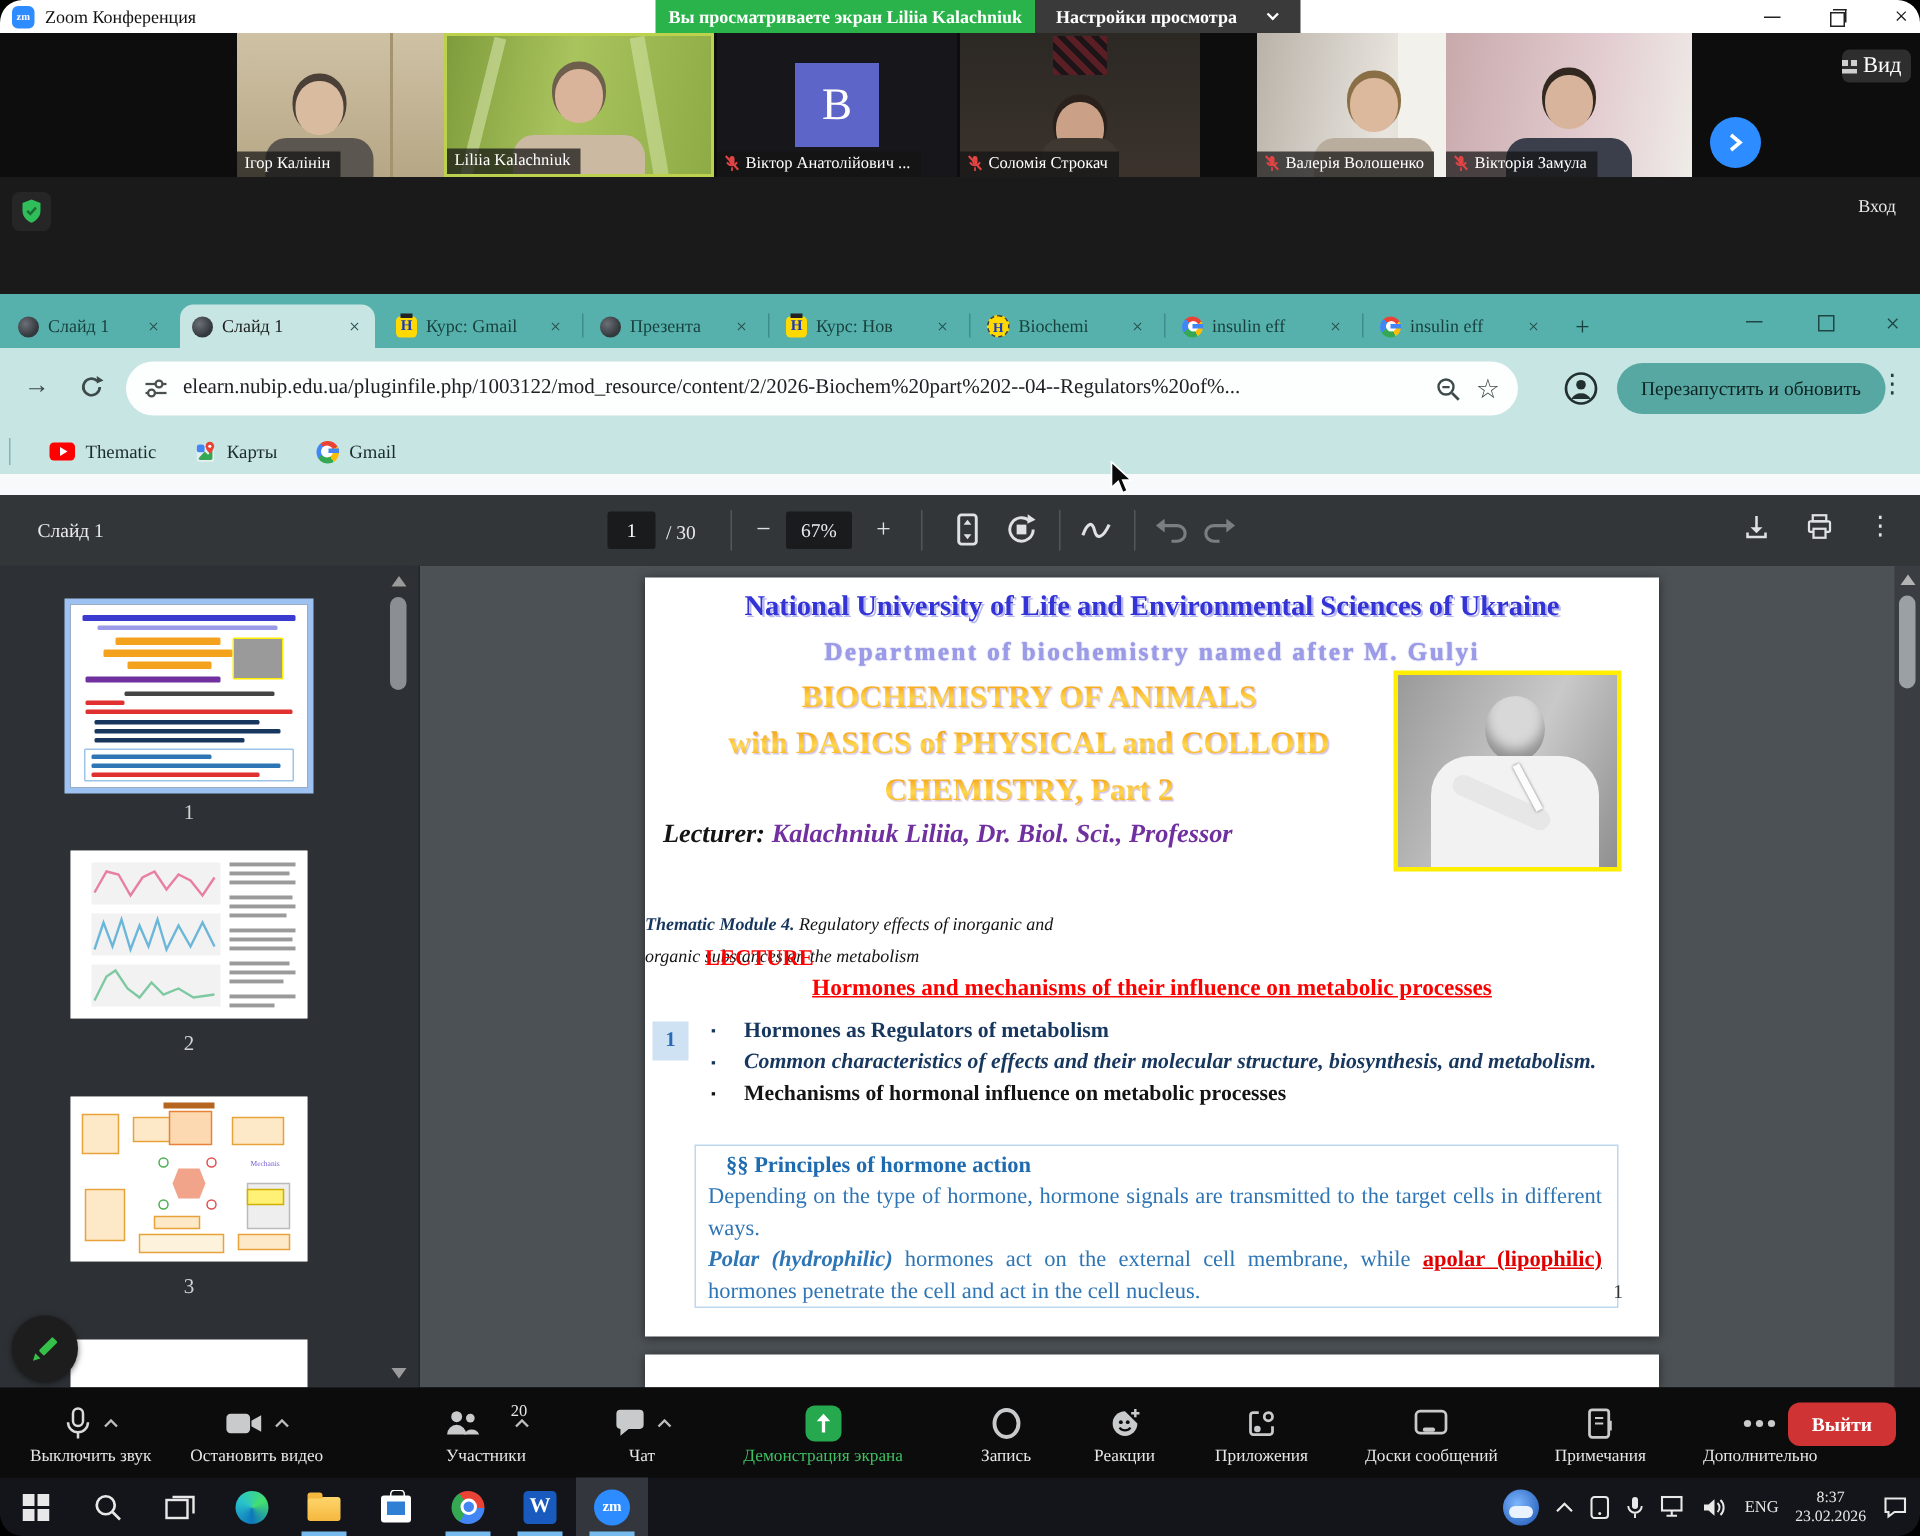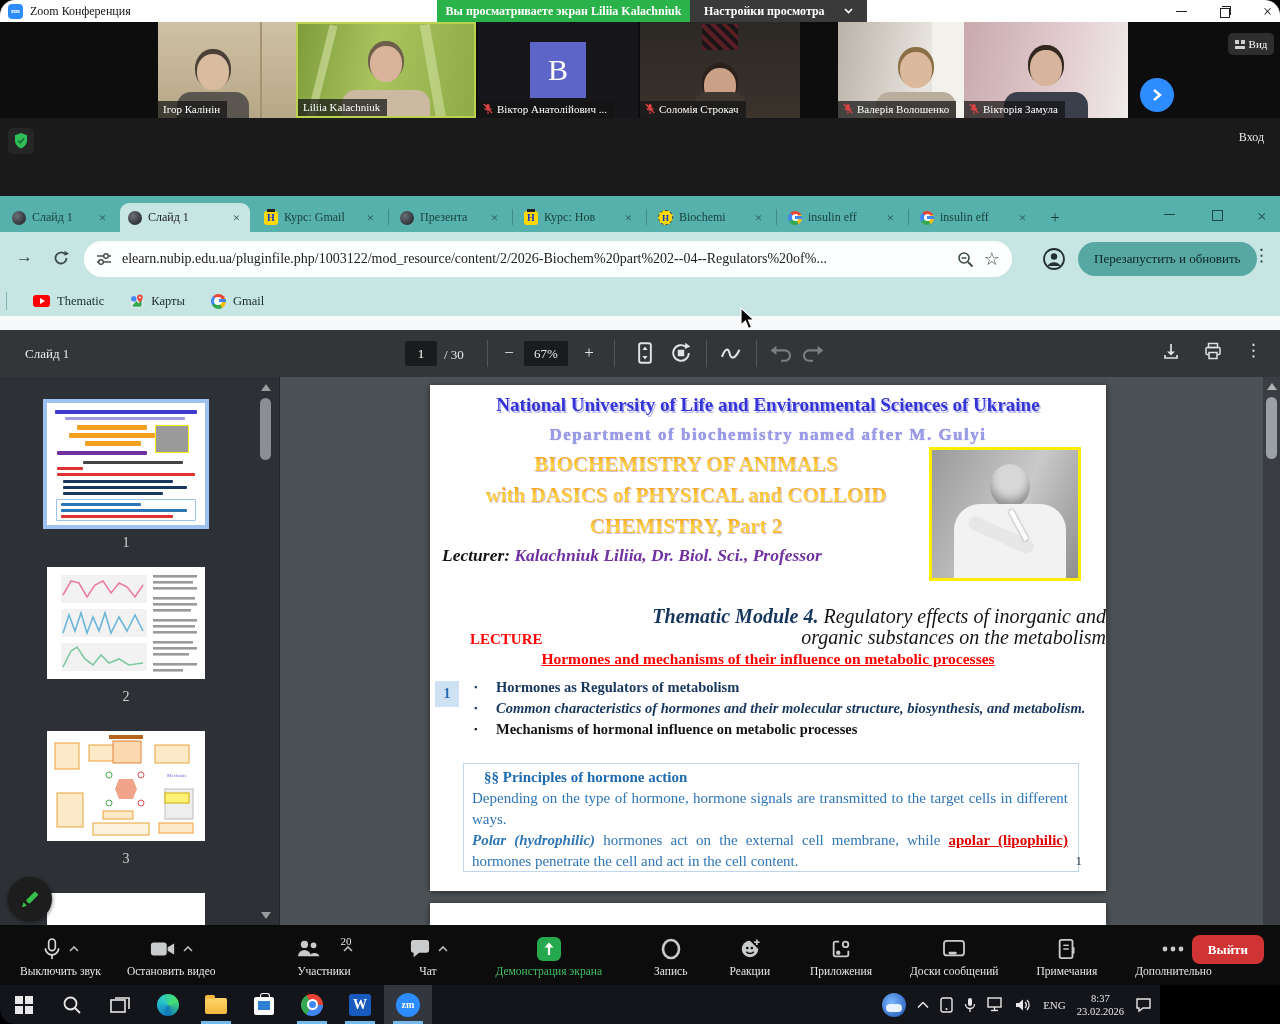--- a/index.html
+++ b/index.html
@@ -37,21 +37,21 @@
   .sil::before{content:'';position:absolute;left:50%;transform:translateX(-50%);top:0;width:32px;height:36px;
                border-radius:48%;background:var(--skin,#d6b49a);box-shadow:0 -3px 0 2px var(--hair,#574635);}
   .sil::after{content:'';position:absolute;bottom:0;left:6px;right:6px;height:26px;border-radius:14px 14px 0 0;
               background:var(--body,#8d8d8d);}
   .avatarB{position:absolute;left:50%;top:50%;transform:translate(-50%,-50%);width:56px;height:56px;
            background:#5d65c9;color:#fff;font-size:30px;display:flex;align-items:center;justify-content:center;}
   .next-arrow{position:absolute;left:1140px;top:56px;width:34px;height:34px;border-radius:50%;background:#2d8cff;
               display:flex;align-items:center;justify-content:center;}
   .next-arrow svg{display:block;}
   .view-btn{position:absolute;left:1228px;top:11px;width:46px;height:22px;background:#2e2e2e;border-radius:5px;
-            color:#fff;font-size:11px;display:flex;align-items:center;justify-content:center;gap:4px;}
+            color:#fff;font-size:15px;display:flex;align-items:center;justify-content:flex-start;gap:4px;}
   .grid-ico{display:inline-block;width:10px;height:9px;background:
      linear-gradient(#cfcfcf,#cfcfcf) left top/4px 4px no-repeat,
      linear-gradient(#cfcfcf,#cfcfcf) right top/4px 4px no-repeat,
      linear-gradient(#cfcfcf,#cfcfcf) left bottom/10px 3px no-repeat;}
   .mic-muted{flex:0 0 auto;}
 
   
   .darkband{position:absolute;left:0;top:118px;width:1280px;height:78px;background:#1a1a1a;}
   .shield-wrap{position:absolute;left:8px;top:10px;width:26px;height:26px;background:#262626;border-radius:5px;
                display:flex;align-items:center;justify-content:center;}
@@ -146,21 +146,21 @@
         background-clip:text;color:transparent;filter:drop-shadow(1px 1px 0 rgba(130,80,170,.35));}
   .sl-photo{position:absolute;left:499px;top:62px;width:152px;height:134px;border:3px solid #ffee00;
             background:linear-gradient(115deg,#9a9a9a,#c9c9c9 55%,#8f8f8f);overflow:hidden;}
   .sl-photo .ph-head{position:absolute;left:58px;top:14px;width:40px;height:44px;border-radius:50%;background:#d8d8d8;box-shadow:inset 0 -8px 8px rgba(60,60,60,.45);}
   .sl-photo .ph-coat{position:absolute;left:22px;top:54px;width:112px;height:80px;border-radius:26px 26px 0 0;background:#f2f2f2;}
   .sl-photo .ph-arm{position:absolute;left:34px;top:78px;width:70px;height:14px;background:#e7e7e7;transform:rotate(24deg);border-radius:7px;}
   .sl-photo .ph-tube{position:absolute;left:84px;top:58px;width:5px;height:34px;background:#fcfcfc;transform:rotate(-28deg);box-shadow:0 0 2px #777;}
   .sl-lect{position:absolute;left:12px;top:160px;font-size:17.5px;font-weight:bold;font-style:italic;}
   .sl-lect .lbl{color:#141414;}
   .sl-lect .nm{color:#7030a0;}
-  .sl-module{position:absolute;left:0;top:221px;width:100%;text-align:right;font-size:20px;font-style:italic;
+  .sl-module{position:absolute;left:0;top:221px;width:100%;text-align:left;font-size:12px;font-style:italic;
              color:#141414;line-height:21px;}
   .sl-module b{color:#17365d;}
   .sl-lecture{position:absolute;left:40px;top:246px;font-size:15px;font-weight:bold;color:#f00;}
   .sl-heading{position:absolute;left:0;top:265px;width:100%;text-align:center;font-size:15.5px;font-weight:bold;
               color:#f00;text-decoration:underline;}
   .sl-badge{position:absolute;left:5px;top:296px;width:24px;height:26px;background:#cfe2f3;color:#2a6bb5;
             font-size:14px;font-weight:bold;display:flex;align-items:center;justify-content:center;}
   .sl-bullets{position:absolute;left:44px;top:292px;width:628px;font-size:14.5px;line-height:21px;font-weight:bold;color:#17375e;}
   .sl-bullets .row{display:flex;gap:14px;}
   .sl-bullets .mk{flex:0 0 8px;font-size:9px;line-height:21px;color:#17375e;}
@@ -184,21 +184,21 @@
   .zgroup{display:flex;flex-direction:column;align-items:center;justify-content:center;height:60px;position:relative;padding:0 13px;}
   .zicons{height:30px;display:flex;align-items:center;gap:7px;}
   .zlabel{font-size:11.5px;color:#e6e6e6;margin-top:1px;white-space:nowrap;}
   .zlabel.green{color:#3fbf62;}
   .badge20{position:absolute;font-size:11px;color:#e6e6e6;top:10px;margin-left:44px;}
   .sharebox{width:24px;height:24px;background:#26a94e;border-radius:6px;display:flex;align-items:center;justify-content:center;}
   .leave{position:absolute;right:16px;top:10px;height:29px;padding:0 16px;background:#cf3333;border-radius:8px;
          color:#fff;font-size:13px;font-weight:bold;display:flex;align-items:center;}
 
   
-  .taskbar{position:absolute;left:0;top:985px;width:1160px;height:39px;background:#14151a;display:flex;align-items:center;}
+  .taskbar{position:absolute;left:0;top:985px;width:1280px;height:39px;background:#14151a;display:flex;align-items:center;}
   .tslot{width:48px;height:39px;display:flex;align-items:center;justify-content:center;position:relative;}
   .tslot.run::after{content:'';position:absolute;left:9px;right:9px;bottom:0;height:3px;background:#76b9ed;}
   .tslot.activeapp{background:#33363d;}
   .word{width:22px;height:22px;background:#185abd;border-radius:3px;color:#fff;font-size:14px;font-weight:bold;
         display:flex;align-items:center;justify-content:center;}
   .word::before{content:'W';}
   .zmapp{width:24px;height:24px;background:#2d8cff;border-radius:50%;color:#fff;font-size:10px;font-weight:bold;
          display:flex;align-items:center;justify-content:center;}
   .zmapp::before{content:'zm';}
   .chromeico{width:22px;height:22px;border-radius:50%;position:relative;
@@ -592,31 +592,31 @@
       <div class="sl-lecture">LECTURE</div>
       <div class="sl-heading">Hormones and mechanisms of their influence on metabolic processes</div>
       <div class="sl-badge">1</div>
       <div class="sl-bullets">
         <div class="row">
             <span class="mk">▪</span>
             <span>Hormones as Regulators of metabolism</span>
           </div>
         <div class="row">
             <span class="mk">▪</span>
-            <span class="it">Common characteristics of hormones and their molecular structure, biosynthesis, and metabolism.</span>
+            <span class="it">Common characteristics of effects and their molecular structure, biosynthesis, and metabolism.</span>
           </div>
         <div class="row">
             <span class="mk blk">▪</span>
             <span class="blk">Mechanisms of hormonal influence on metabolic processes</span>
           </div>
       </div>
       <div class="sl-box">
         <div class="bh">§§  Principles of hormone action</div>
         <p>Depending on the type of hormone, hormone signals are transmitted to the target cells in different ways.</p>
-        <p><span class="bi">Polar (hydrophilic)</span><span> hormones act on the external cell membrane, while </span><span class="rd">apolar (lipophilic) </span><span>hormones penetrate the cell and act in the cell content.</span></p>
+        <p><span class="bi">Polar (hydrophilic)</span><span> hormones act on the external cell membrane, while </span><span class="rd">apolar (lipophilic) </span><span>hormones penetrate the cell and act in the cell nucleus.</span></p>
       </div>
       <div class="sl-pageno">1</div>
     </div>
     <div class="page2"></div>
 
     <div class="mscroll">
       <div class="tri-up"></div>
       <div class="mthumb"></div>
     </div>
 

